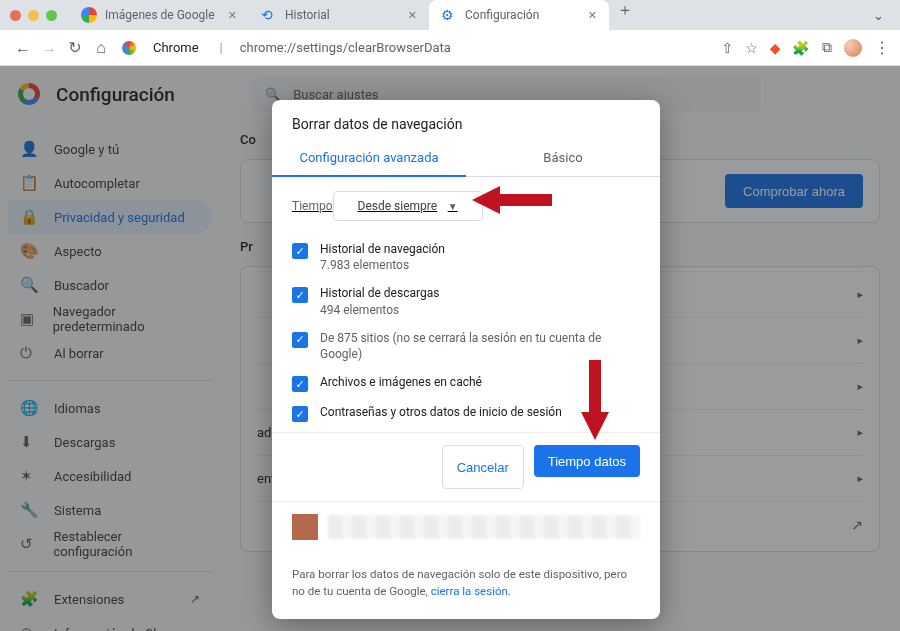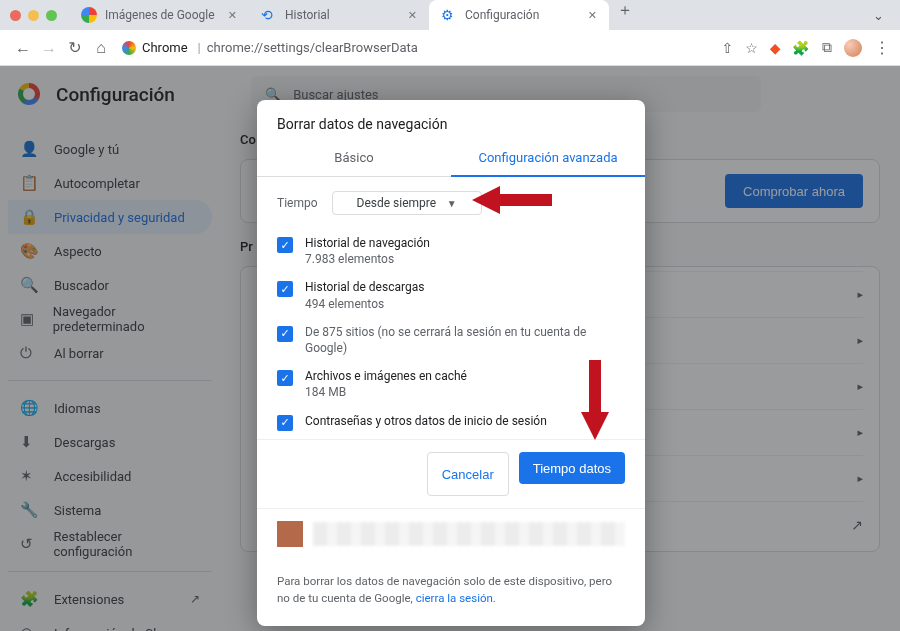--- a/index.html
+++ b/index.html
@@ -42,21 +42,21 @@
 
   
   .addr {
     height:36px; background:#fff; display:flex; align-items:center;
     padding: 0 10px; border-bottom:1px solid #dadce0;
   }
   .addr .nav-btn {
     width:26px; text-align:center; color:#5f6368; font-size:16px;
   }
   .addr .url {
-    flex:1; display:flex; align-items:center; gap:6px;
+    flex:1; display:flex; align-items:center; gap:17px;
     font-size:13px; color:#5f6368; padding-left:8px;
   }
   .addr .url .page-name{ color:#202124; margin-right:4px;}
   .addr .right-icons { display:flex; align-items:center; gap:12px; }
   .addr .icon { font-size:14px; color:#5f6368; }
   .avatar {
     width:18px; height:18px; border-radius:50%;
     background: radial-gradient(circle at 30% 30%, #f9ccb7, #d27e54);
   }
   .dots { font-size:16px; color:#5f6368; }
@@ -130,21 +130,21 @@
 
   
   .scrim {
     position:absolute; inset:0; top:66px;
     background:rgba(32,33,36,0.45);
   }
 
   
   .dialog {
     position:absolute;
-    top: 100px; left: 257px;
+    top: 100px; left: 272px;
     width: 388px;
     background:#fff; border-radius:8px;
     box-shadow: 0 6px 30px rgba(0,0,0,0.35);
     padding-bottom: 0;
     z-index: 20;
   }
   .dialog-title {
     font-size:14px; color:#202124; padding:16px 20px 8px;
   }
   .dialog-tabs {
@@ -152,26 +152,27 @@
   }
   .dialog-tabs .dtab {
     flex:1; text-align:center; padding:10px 0; font-size:13px;
     color:#5f6368;
   }
   .dialog-tabs .dtab.active {
     color:#1a73e8; border-bottom:2px solid #1a73e8; margin-bottom:-1px;
   }
 
   .time-row{
-    display:flex; align-items:center; gap:14px;
+    display:flex; align-items:center; 
     padding:14px 20px;
+    text-decoration:underline;
   }
   .time-row label{ font-size:12px; color:#5f6368;}
   .select {
-    flex:0 0 150px; height:24px; border:1px solid #dadce0; border-radius:4px;
+    flex:0 0 150px; height:30px; border:1px solid #dadce0; border-radius:4px;
     display:flex; align-items:center; padding:0 24px;
     font-size:12px; color:#3c4043; justify-content:space-between;
   }
   .select .tri { font-size:10px; color:#5f6368;}
 
   .options { padding: 0 20px 4px; max-height: 210px; overflow:hidden; }
   .opt {
     display:flex; gap:12px; padding:6px 0; align-items:flex-start;
   }
   .cb {
@@ -378,22 +379,22 @@
       </div>
     </div>
   </div>
 </div>
 
 <div class="scrim"></div>
 
 <div class="dialog">
   <div class="dialog-title">Borrar datos de navegación</div>
   <div class="dialog-tabs">
+    <div class="dtab active">Configuración avanzada</div>
     <div class="dtab">Básico</div>
-    <div class="dtab active">Configuración avanzada</div>
   </div>
   <div class="time-row">
     <label>Tiempo</label>
     <div class="select">
       <span>Desde siempre</span>
       <span class="tri">▼</span>
     </div>
   </div>
   <div class="options">
     <div class="opt">
@@ -413,21 +414,20 @@
     <div class="opt">
       <span class="cb"></span>
       <div class="txt">
           <div class="sub">De 875 sitios (no se cerrará la sesión en tu cuenta de Google)</div>
         </div>
     </div>
     <div class="opt">
       <span class="cb"></span>
       <div class="txt">
           <div>Archivos e imágenes en caché</div>
-          <div class="sub">184 MB</div>
         </div>
     </div>
     <div class="opt">
       <span class="cb"></span>
       <div class="txt">
           <div>Contraseñas y otros datos de inicio de sesión</div>
         </div>
     </div>
 
   </div>

